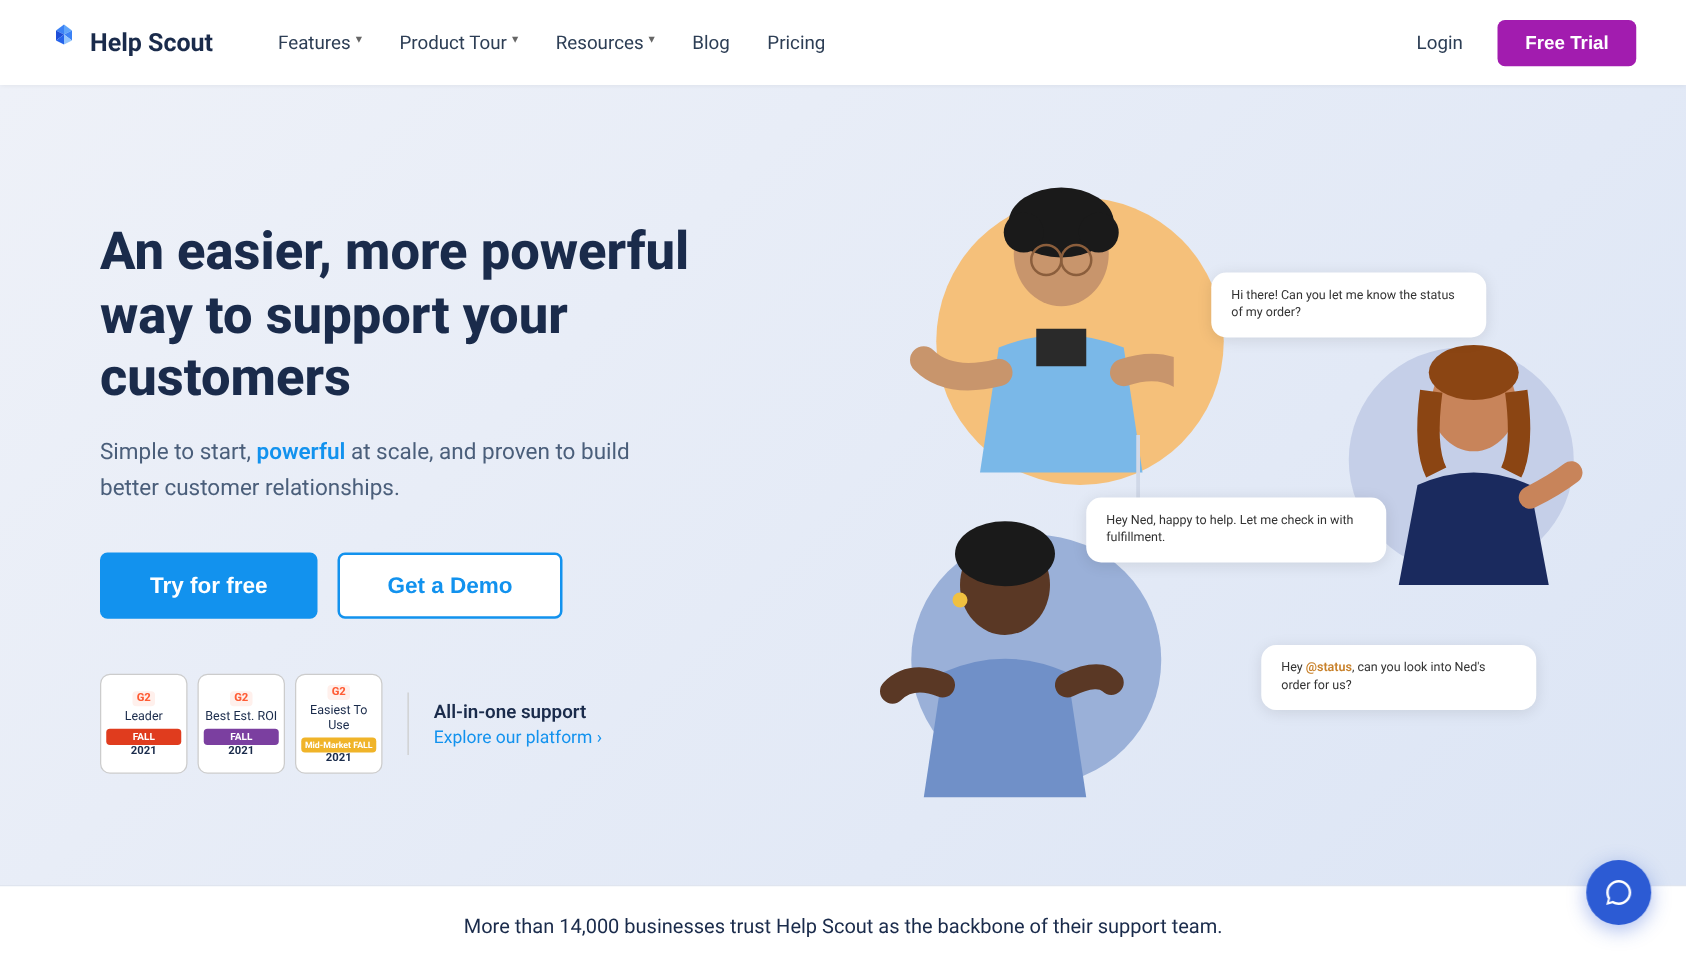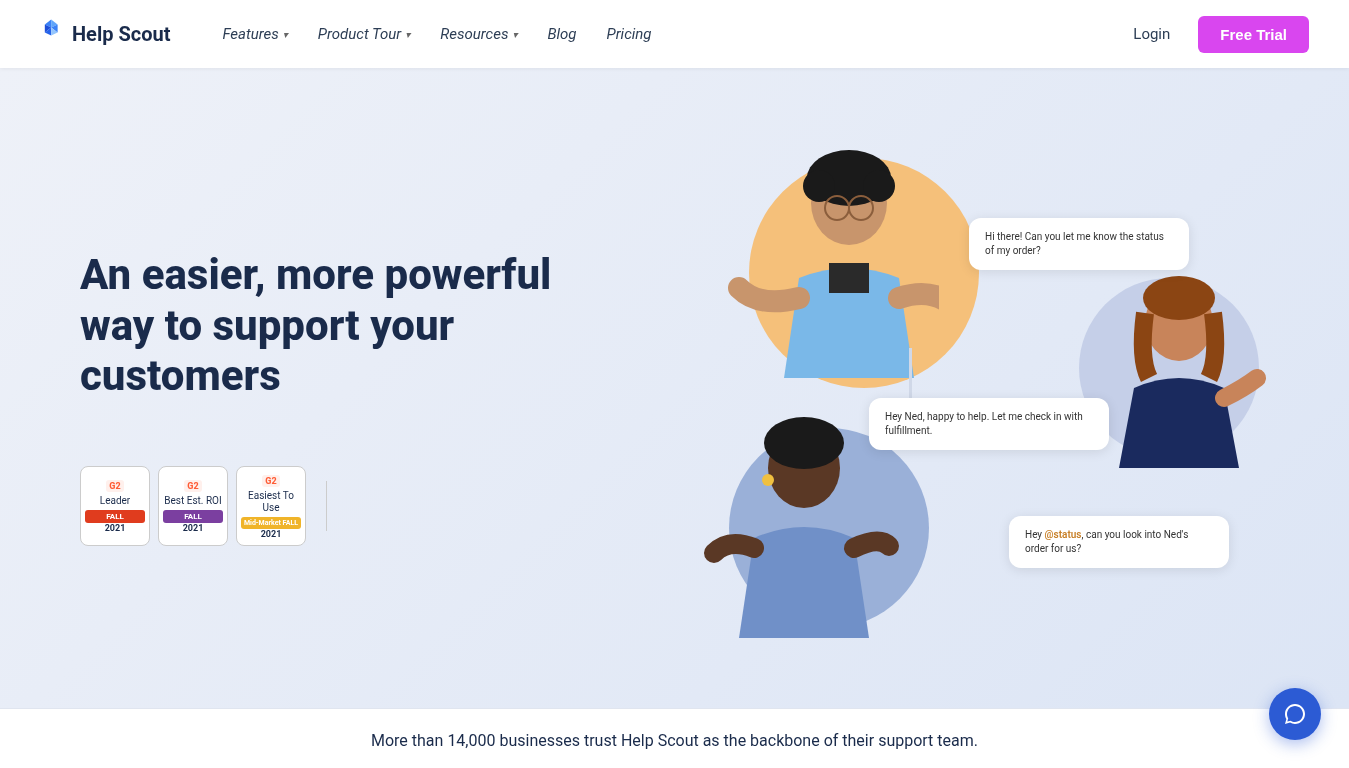--- a/index.html
+++ b/index.html
@@ -39,48 +39,47 @@
       color: #1a2b4b;
     }
     .navbar-links {
       display: flex;
       align-items: center;
       gap: 6px;
       flex: 1;
     }
     .nav-item {
       display: flex;
-      align-items: center;
+      align-items: flex-start;
       gap: 4px;
       padding: 8px 12px;
       font-size: 15px;
       color: #2d3e55;
       cursor: pointer;
       border-radius: 4px;
       text-decoration: none;
-      font-style: italic;
     }
     .chevron-down {
       font-size: 10px;
       color: #666;
     }
     .navbar-actions {
       display: flex;
       align-items: center;
       gap: 16px;
     }
     .login-link {
       font-size: 15px;
       color: #2d3e55;
       cursor: pointer;
       padding: 8px 12px;
       border-radius: 4px;
     }
     .free-trial-btn {
-      background: #d946ef;
+      background: #a21caf;
       color: #fff;
       border: none;
       border-radius: 6px;
       padding: 10px 22px;
       font-size: 15px;
       font-weight: 600;
       cursor: pointer;
     }
 
     
@@ -378,21 +377,26 @@
 
   <div class="navbar-actions">
     <span class="login-link">Login</span>
     <button class="free-trial-btn">Free Trial</button>
   </div>
 </nav>
 
 <section class="hero">
   <div class="hero-left">
     <h1 class="hero-title">An easier, more powerful way to support your customers</h1>
+    <p class="hero-subtitle">
+      <span>Simple to start, </span><strong>powerful</strong><span> at scale, and proven to build better customer relationships.</span>
+    </p>
     <div class="hero-buttons">
+      <button class="btn-primary">Try for free</button>
+      <button class="btn-secondary">Get a Demo</button>
     </div>
 
     <div class="badges-row">
       <div class="badges-group">
 
         <div class="badge">
           <span class="badge-g2">G2</span>
           <span class="badge-title">Leader</span>
           <div class="badge-stripe badge-stripe-red">FALL</div>
           <span class="badge-year">2021</span>
@@ -406,20 +410,24 @@
         </div>
 
         <div class="badge">
           <span class="badge-g2">G2</span>
           <span class="badge-title">Easiest To Use</span>
           <div class="badge-stripe badge-stripe-yellow" style="font-size:7px;">Mid-Market FALL</div>
           <span class="badge-year">2021</span>
         </div>
       </div>
       <div class="badge-divider"></div>
+      <div class="badge-info">
+        <span class="badge-info-title">All-in-one support</span>
+        <a class="badge-info-link">Explore our platform ›</a>
+      </div>
     </div>
   </div>
 
   <div class="hero-right">
 
     <div class="char-circle char-circle-1"></div>
     <div class="char-circle char-circle-2"></div>
     <div class="char-circle char-circle-3"></div>
 
     <svg class="char-figure" style="top:10px;left:50px;width:220px;height:240px;" viewBox="0 0 220 240">

